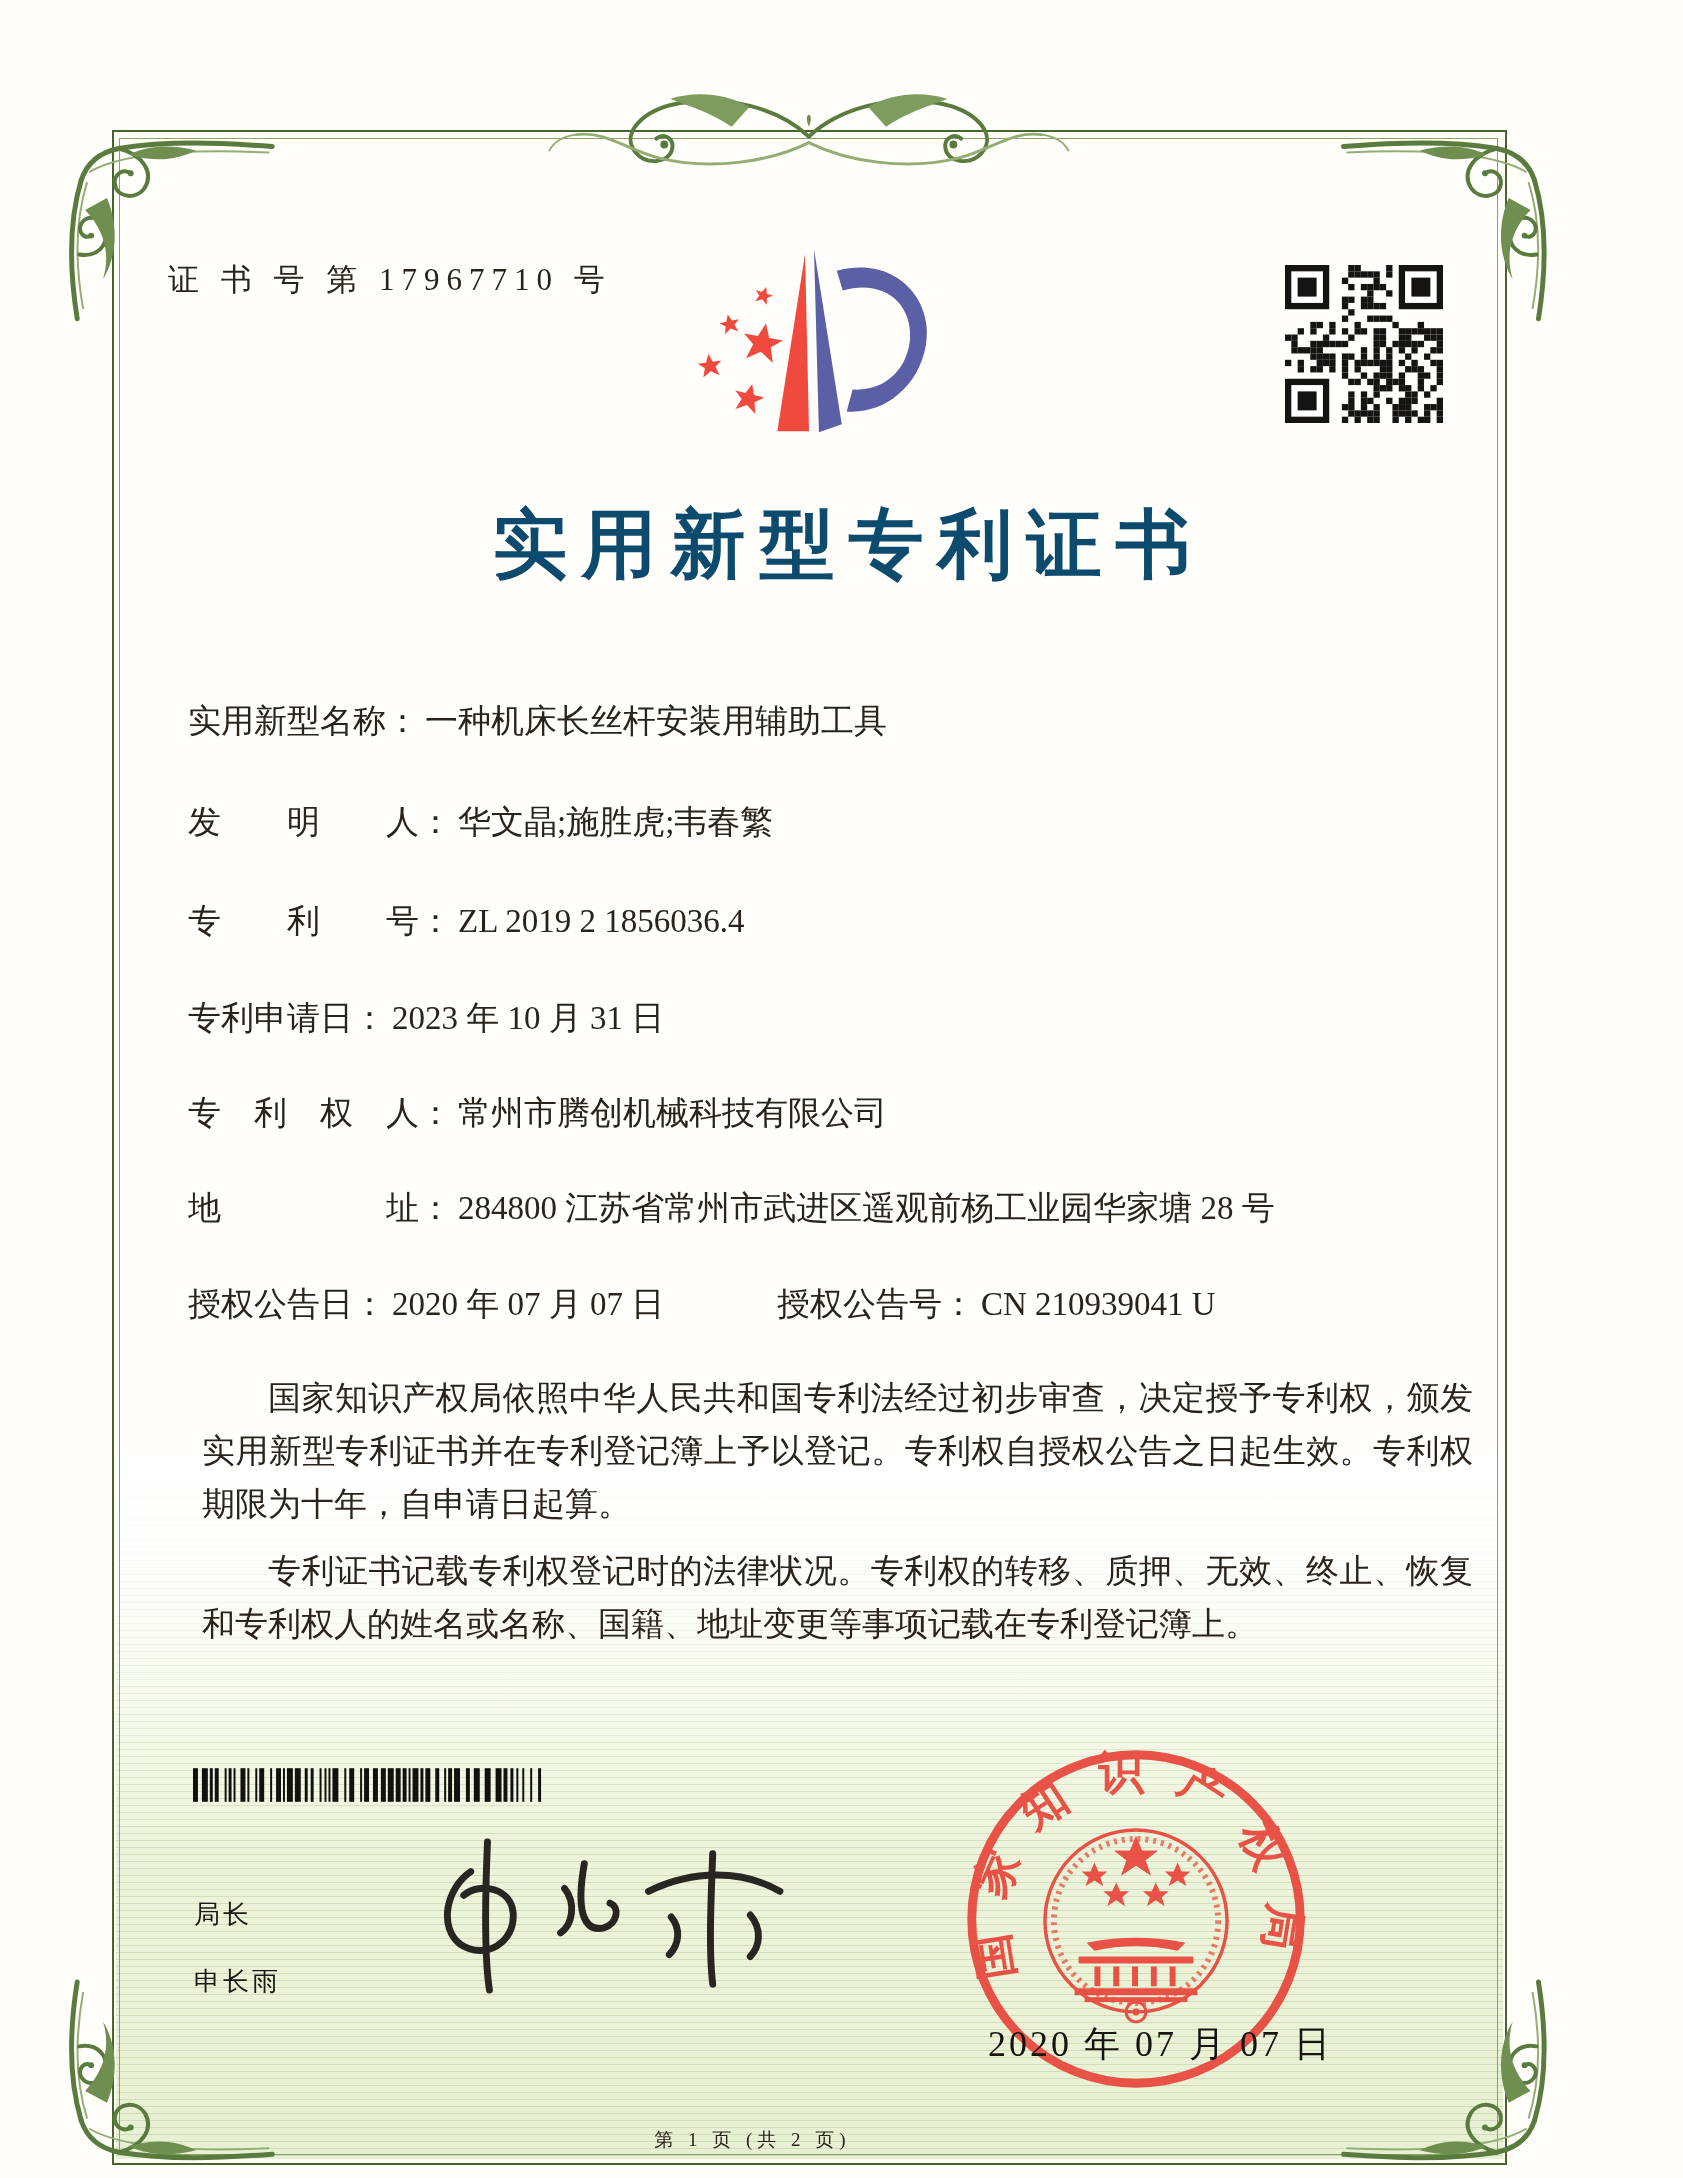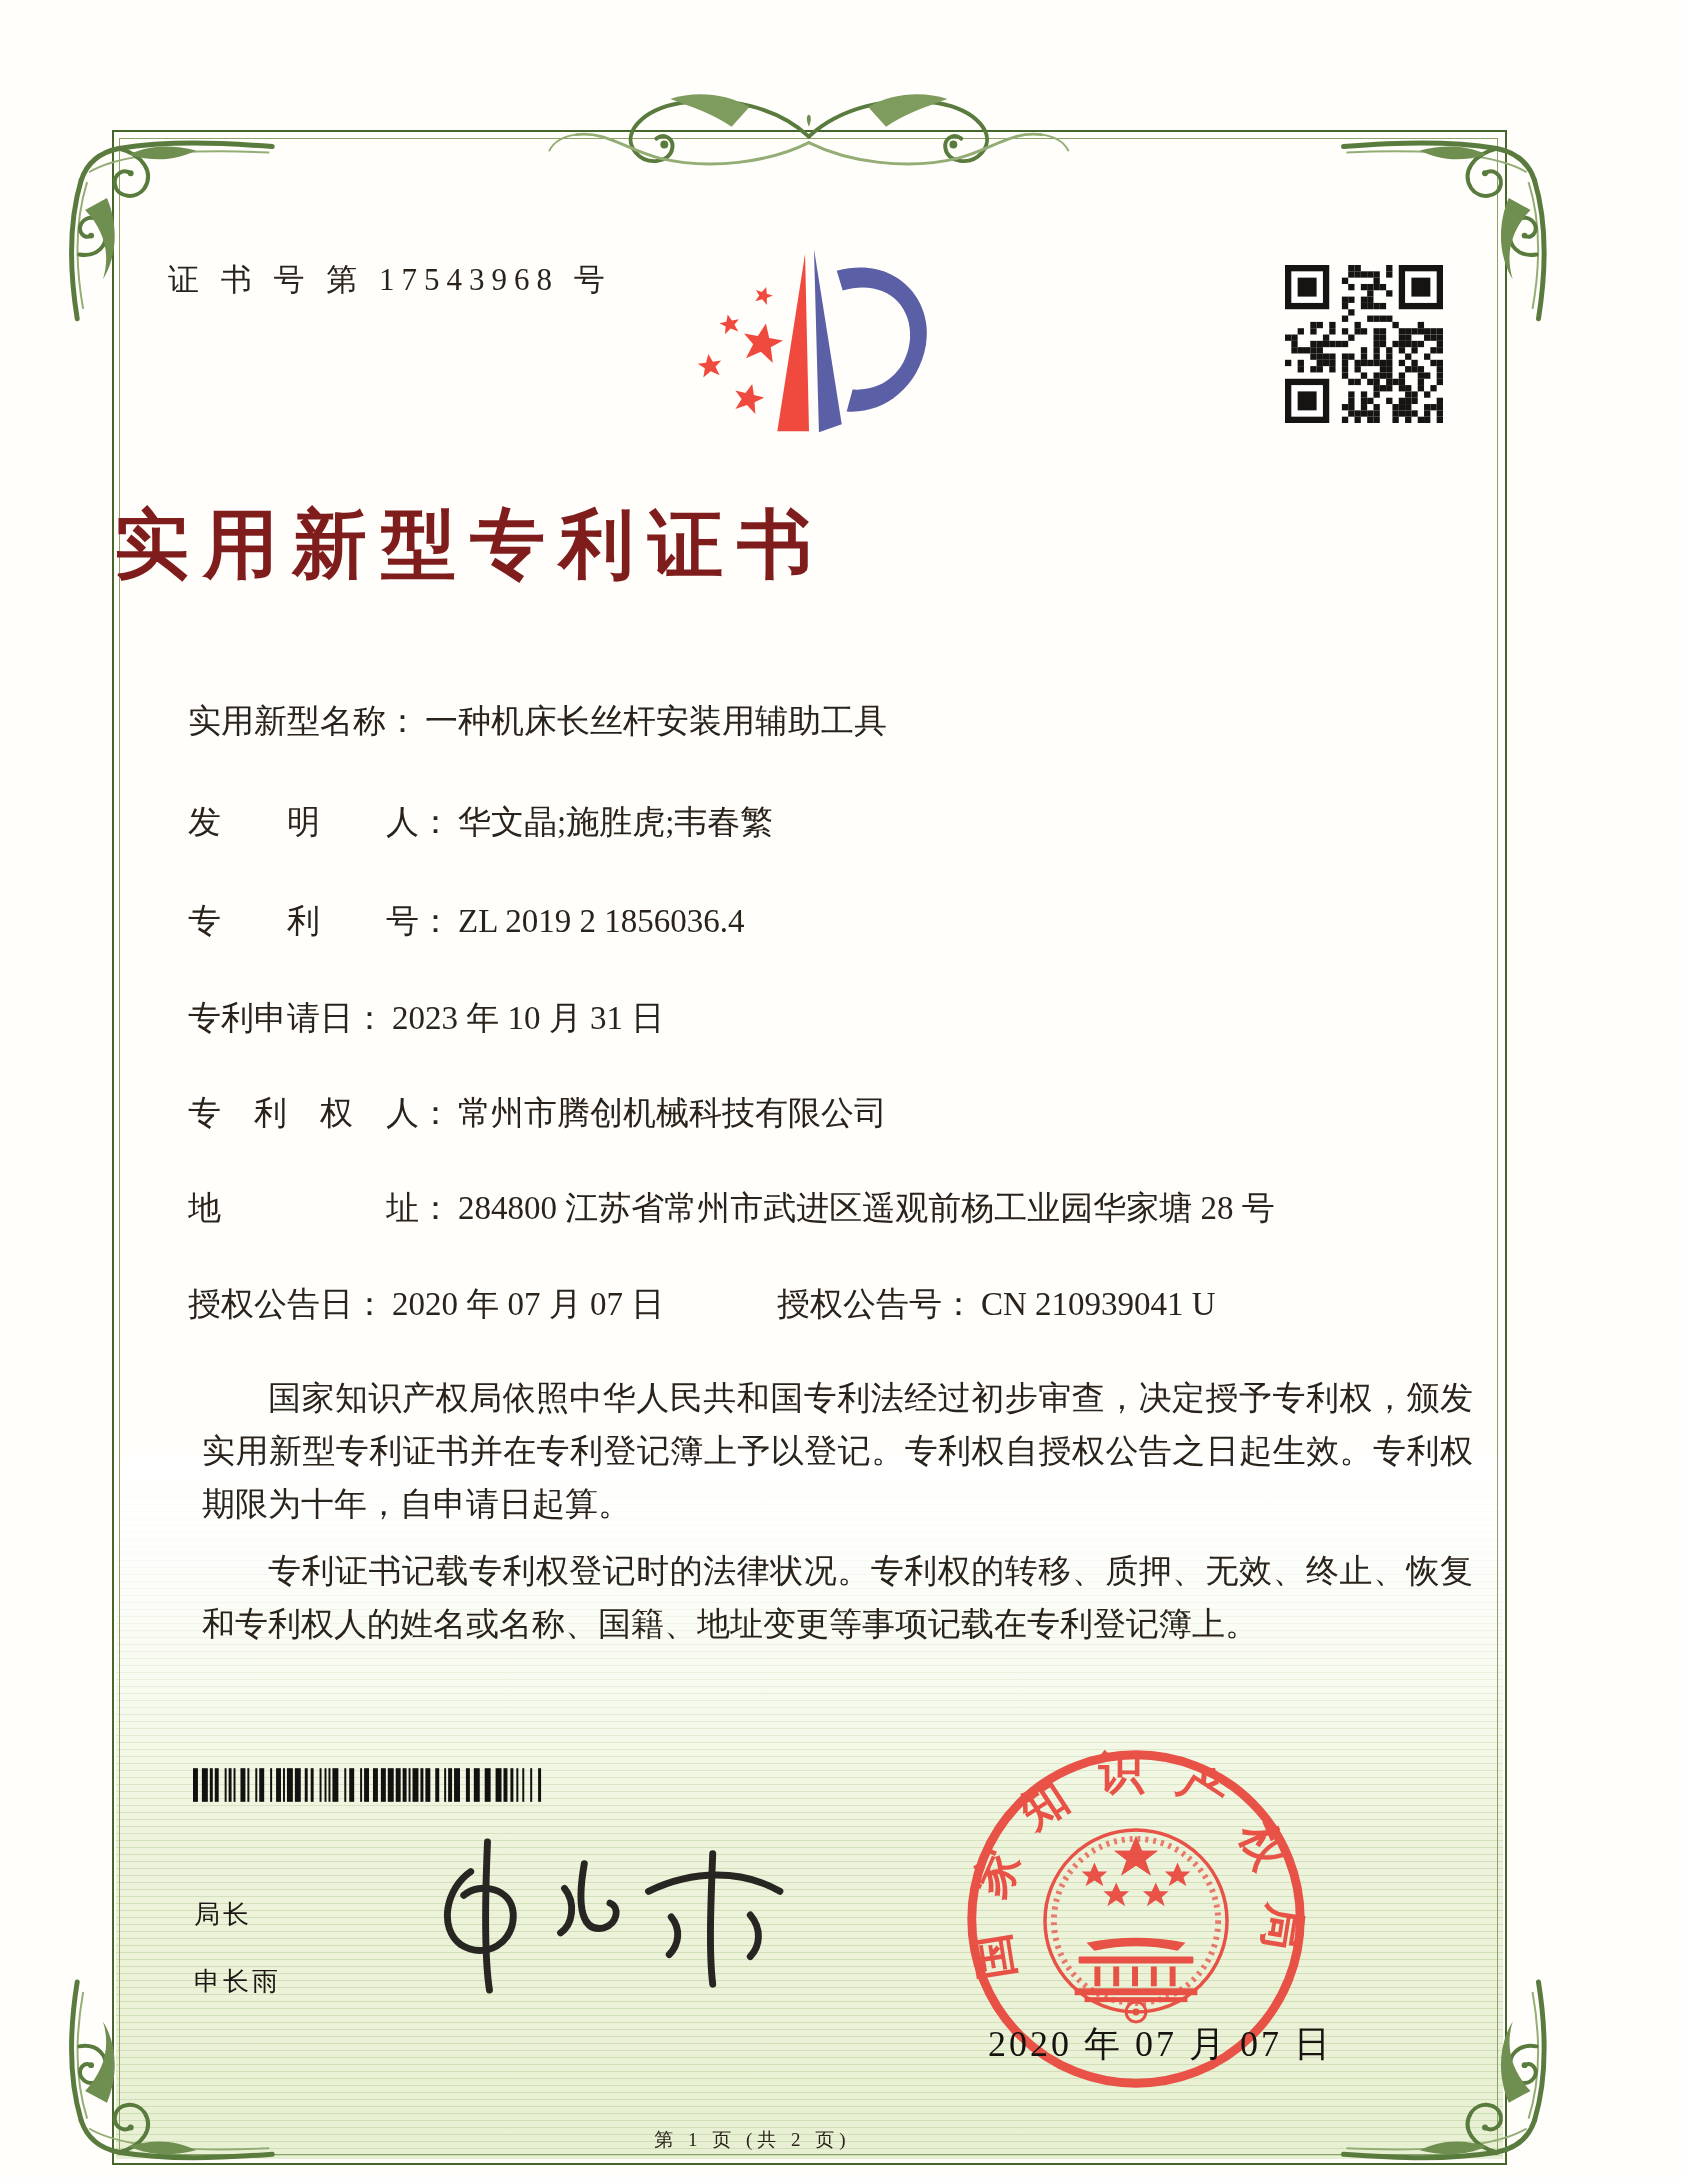--- a/index.html
+++ b/index.html
@@ -17,22 +17,22 @@
       repeating-linear-gradient(180deg,rgba(148,180,114,.30) 0 1.5px,rgba(148,180,114,0) 1.5px 7px),
       linear-gradient(180deg,#fcfdf5 0%,#eff5de 40%,#e8f0d3 100%);
   }
   .frame1{position:absolute;left:112px;top:130px;width:1391px;height:2031px;border:2.5px solid #47662e;}
   .frame2{position:absolute;left:119px;top:138px;width:1377px;height:2015px;border:1.5px solid #8ba369;}
   .ornaments{position:absolute;left:0;top:0;pointer-events:none;}
   .cert-no{position:absolute;left:168px;top:259px;font-size:31px;letter-spacing:7px;color:#2a231b;}
   .logo{position:absolute;left:688px;top:241px;}
   .qr{position:absolute;left:1285px;top:265px;}
   .title{
-    position:absolute;left:114px;top:495px;width:1469px;
-    font-size:75px;font-weight:bold;letter-spacing:14px;color:#7f1d1d;
+    position:absolute;left:114px;top:495px;width:1469px;text-align:center;
+    font-size:75px;font-weight:bold;letter-spacing:14px;color:#0c4a6e;
   }
   .row{position:absolute;left:188px;width:1317px;font-size:33px;white-space:nowrap;color:#2a231b;}
   .row .val{margin-left:6px;}
   .g2{position:absolute;left:589px;top:0;}
   .paras{position:absolute;left:188px;top:1358px;width:1299px;font-size:33px;color:#2a231b;}
   .paras p{margin:14px;text-indent:2em;text-align:justify;line-height:53px;}
   .barcode{position:absolute;left:193px;top:1768px;}
   .sig{position:absolute;left:416px;top:1834px;}
   .who{position:absolute;left:194px;font-size:26px;color:#1d1814;letter-spacing:3px;}
   .seal{position:absolute;left:948px;top:1731px;}
@@ -75,21 +75,21 @@
     <use href="#cf" transform="translate(1572,1972) scale(-1,1)"></use>
     <use href="#cf" transform="translate(60,352) scale(1,-1)"></use>
     <use href="#cf" transform="translate(1572,352) scale(-1,-1)"></use>
     <g transform="translate(817,138)">
       <use href="#garland-half"></use>
       <use href="#garland-half" transform="scale(-1,1)"></use>
       <path d="M0,-10 C-7,-26 7,-26 0,-10 Z" fill="#6f8f50"></path>
     </g>
   </svg>
 
-  <div class="cert-no">证 书 号 第 17543968 号</div>
+  <div class="cert-no">证 书 号 第 17967710 号</div>
 
   <svg class="logo" width="248" height="213" viewBox="0 0 250 215">
     <defs>
       <path id="st" d="M0,-10 L2.9,-3.1 L10,-3.1 L4.5,1.4 L6.9,9 L0,4.5 L-6.9,9 L-4.5,1.4 L-10,-3.1 L-2.9,-3.1 Z" fill="#f04a3e"></path>
     </defs>
     <use href="#st" transform="translate(76,55) scale(0.9) rotate(18)"></use>
     <use href="#st" transform="translate(42,84) scale(1.0) rotate(-12)"></use>
     <use href="#st" transform="translate(75,103) scale(2.0) rotate(10)"></use>
     <use href="#st" transform="translate(22,126) scale(1.2) rotate(-8)"></use>
     <use href="#st" transform="translate(61,159) scale(1.5) rotate(14)"></use>

